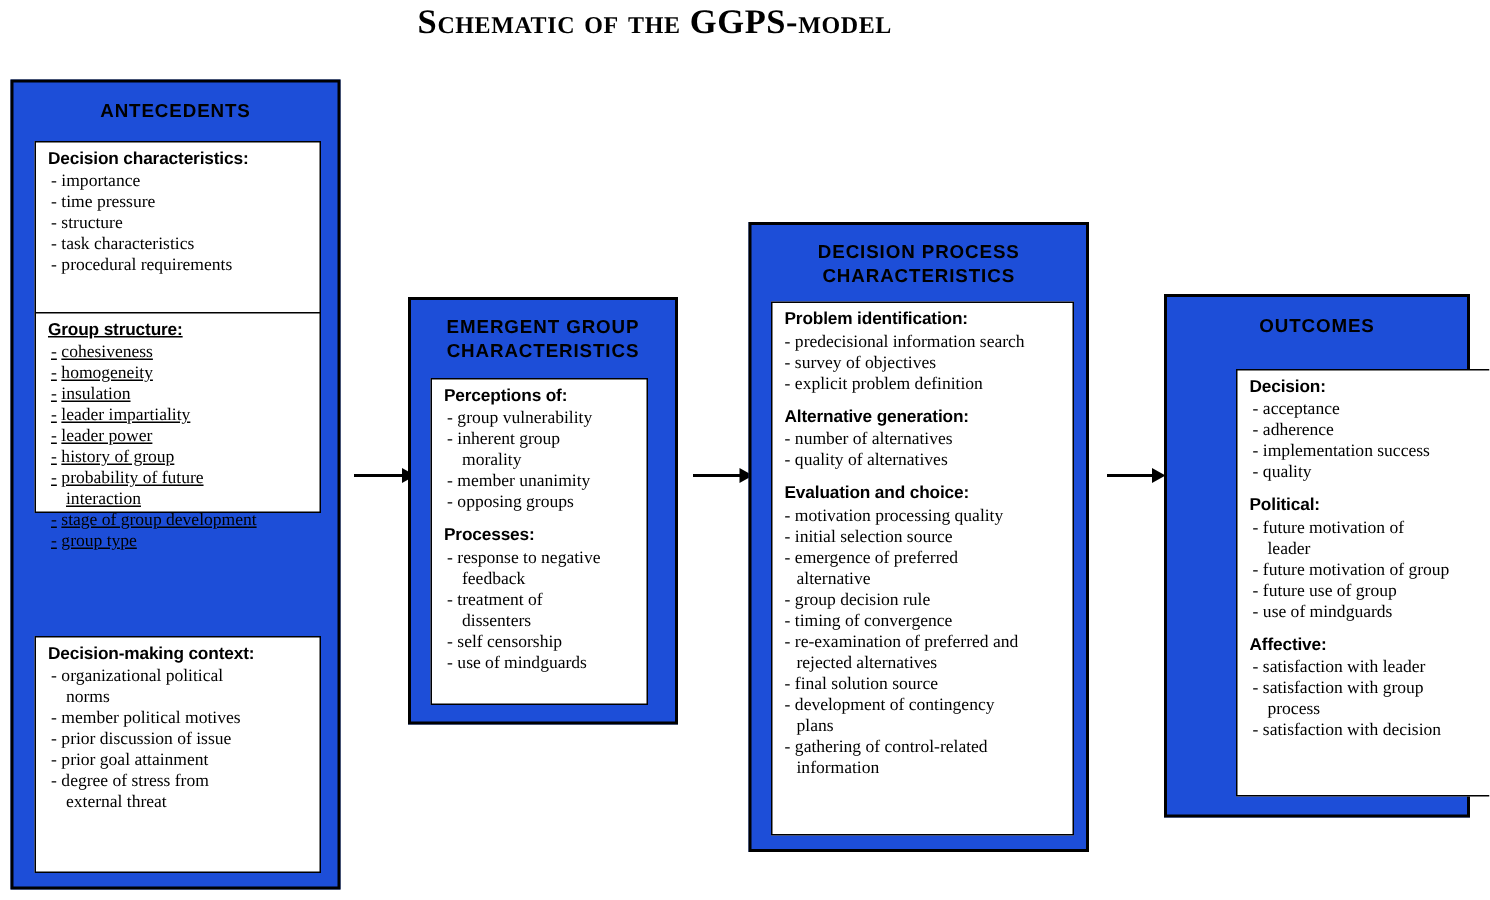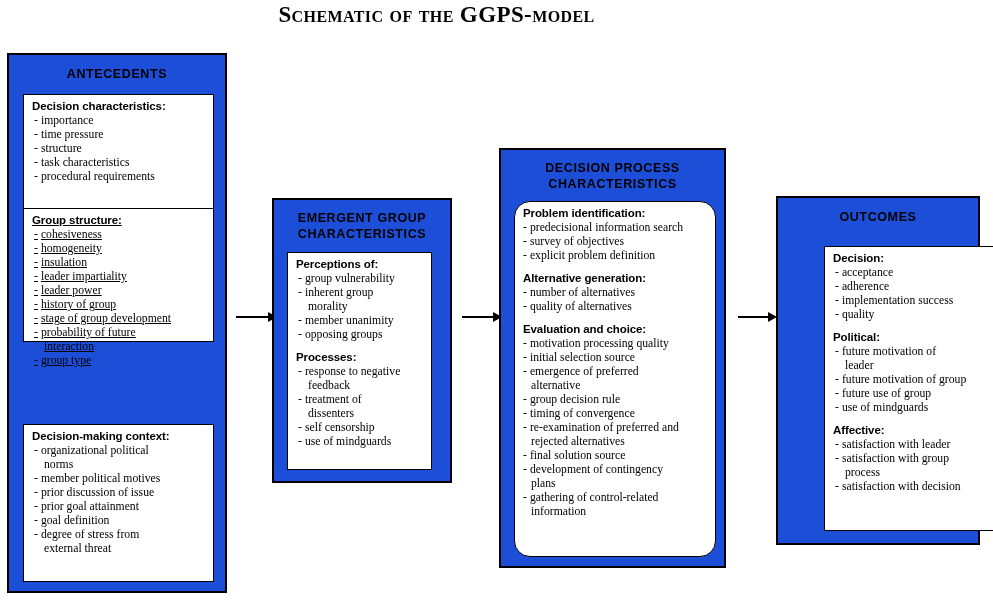--- a/index.html
+++ b/index.html
@@ -130,36 +130,35 @@
 
     <div class="panel" style="left:14px; top:153px; width:191px; height:134px;text-decoration:underline;">
       <div class="panel-head">Group structure:</div>
       <ul class="items">
         <li><span class="dash">-</span><span>cohesiveness</span></li>
         <li><span class="dash">-</span><span>homogeneity</span></li>
         <li><span class="dash">-</span><span>insulation</span></li>
         <li><span class="dash">-</span><span>leader impartiality</span></li>
         <li><span class="dash">-</span><span>leader power</span></li>
         <li><span class="dash">-</span><span>history of group</span></li>
-        <li><span class="dash">-</span><span>stage of group development</span></li>
         <li><span class="dash">-</span><span>probability of future
    interaction</span></li>
+        <li><span class="dash">-</span><span>stage of group development</span></li>
         <li><span class="dash">-</span><span>group type</span></li>
       </ul>
     </div>
 
     <div class="panel" style="left:14px; top:369px; width:191px; height:158px;">
       <div class="panel-head">Decision-making context:</div>
       <ul class="items">
         <li><span class="dash">-</span><span>organizational political
    norms</span></li>
         <li><span class="dash">-</span><span>member political motives</span></li>
         <li><span class="dash">-</span><span>prior discussion of issue</span></li>
         <li><span class="dash">-</span><span>prior goal attainment</span></li>
-        <li><span class="dash">-</span><span>goal definition</span></li>
         <li><span class="dash">-</span><span>degree of stress from
    external threat</span></li>
       </ul>
     </div>
   </div>
 
   <div class="arrow" style="left:236px; top:311px; width:42px;">
     <div class="shaft" style="width:33px;"></div>
     <div class="head" style="left:32px;"></div>
   </div>
@@ -191,21 +190,21 @@
 
   <div class="arrow" style="left:462px; top:311px; width:42px;">
     <div class="shaft" style="width:32px;"></div>
     <div class="head" style="left:31px;"></div>
   </div>
 
   <div class="stage" style="left:499px; top:148px; width:227px; height:420px;">
     <div class="stage-title" style="margin-top:10px;">DECISION PROCESS
 CHARACTERISTICS</div>
 
-    <div class="panel" style="left:13px; top:51px; width:202px; height:356px;border-radius:16px;">
+    <div class="panel" style="left:13px; top:51px; width:202px; height:356px;">
       <div class="panel-head">Problem identification:</div>
       <ul class="items narrow">
         <li><span class="dash">-</span><span>predecisional information search</span></li>
         <li><span class="dash">-</span><span>survey of objectives</span></li>
         <li><span class="dash">-</span><span>explicit problem definition</span></li>
       </ul>
       <div class="panel-head spaced">Alternative generation:</div>
       <ul class="items narrow">
         <li><span class="dash">-</span><span>number of alternatives</span></li>
         <li><span class="dash">-</span><span>quality of alternatives</span></li>

